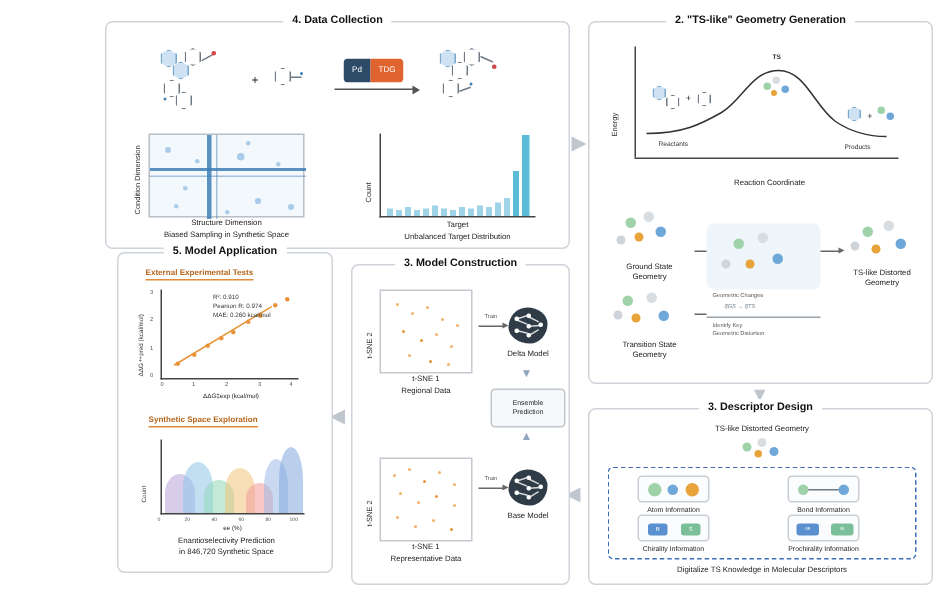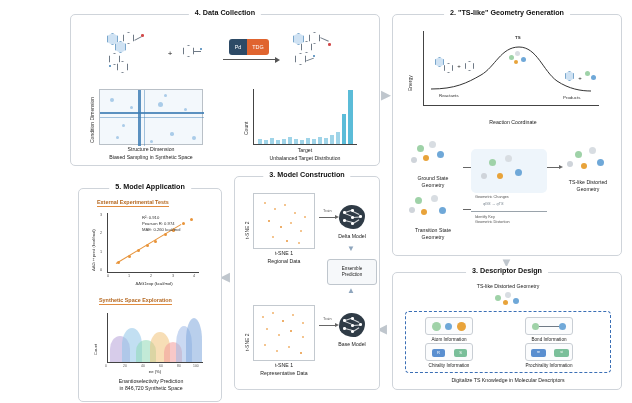--- a/index.html
+++ b/index.html
@@ -460,21 +460,21 @@
       <div class="netline" style="left:6px;top:15px;width:7px;transform:rotate(14deg);"></div>
       <div class="netline" style="left:14px;top:6px;width:7px;transform:rotate(26deg);"></div>
       <div class="netline" style="left:14px;top:12px;width:7px;transform:rotate(-4deg);"></div>
       <div class="netline" style="left:14px;top:18px;width:7px;transform:rotate(-32deg);"></div>
     </div>
     <div class="cap" style="left:92px;top:164px;width:50px;">Base Model</div>
   </div>
 
   <div class="arrow" style="left:220px;top:270px;">◀</div>
 
-  <div class="panel" style="left:78px;top:188px;width:144px;height:214px;">
+  <div class="panel" style="left:78px;top:168px;width:144px;height:214px;">
     <div class="panel-title">5. Model Application</div>
 
     <div class="sect-hd ulined" style="left:18px;top:10px;color:#b5671f;">External Experimental Tests</div>
 
     <div style="position:absolute;left:28px;top:24px;width:92px;height:60px;border-left:0.8px solid #444;border-bottom:0.8px solid #444;box-sizing:border-box;">
       <div class="reg-line" style="left:8px;top:50px;width:76px;transform:rotate(-31deg);"></div>
       <div class="reg-pt" style="left:9px;top:48px;"></div>
       <div class="reg-pt" style="left:20px;top:42px;"></div>
       <div class="reg-pt" style="left:29px;top:36px;"></div>
       <div class="reg-pt" style="left:38px;top:31px;"></div>

